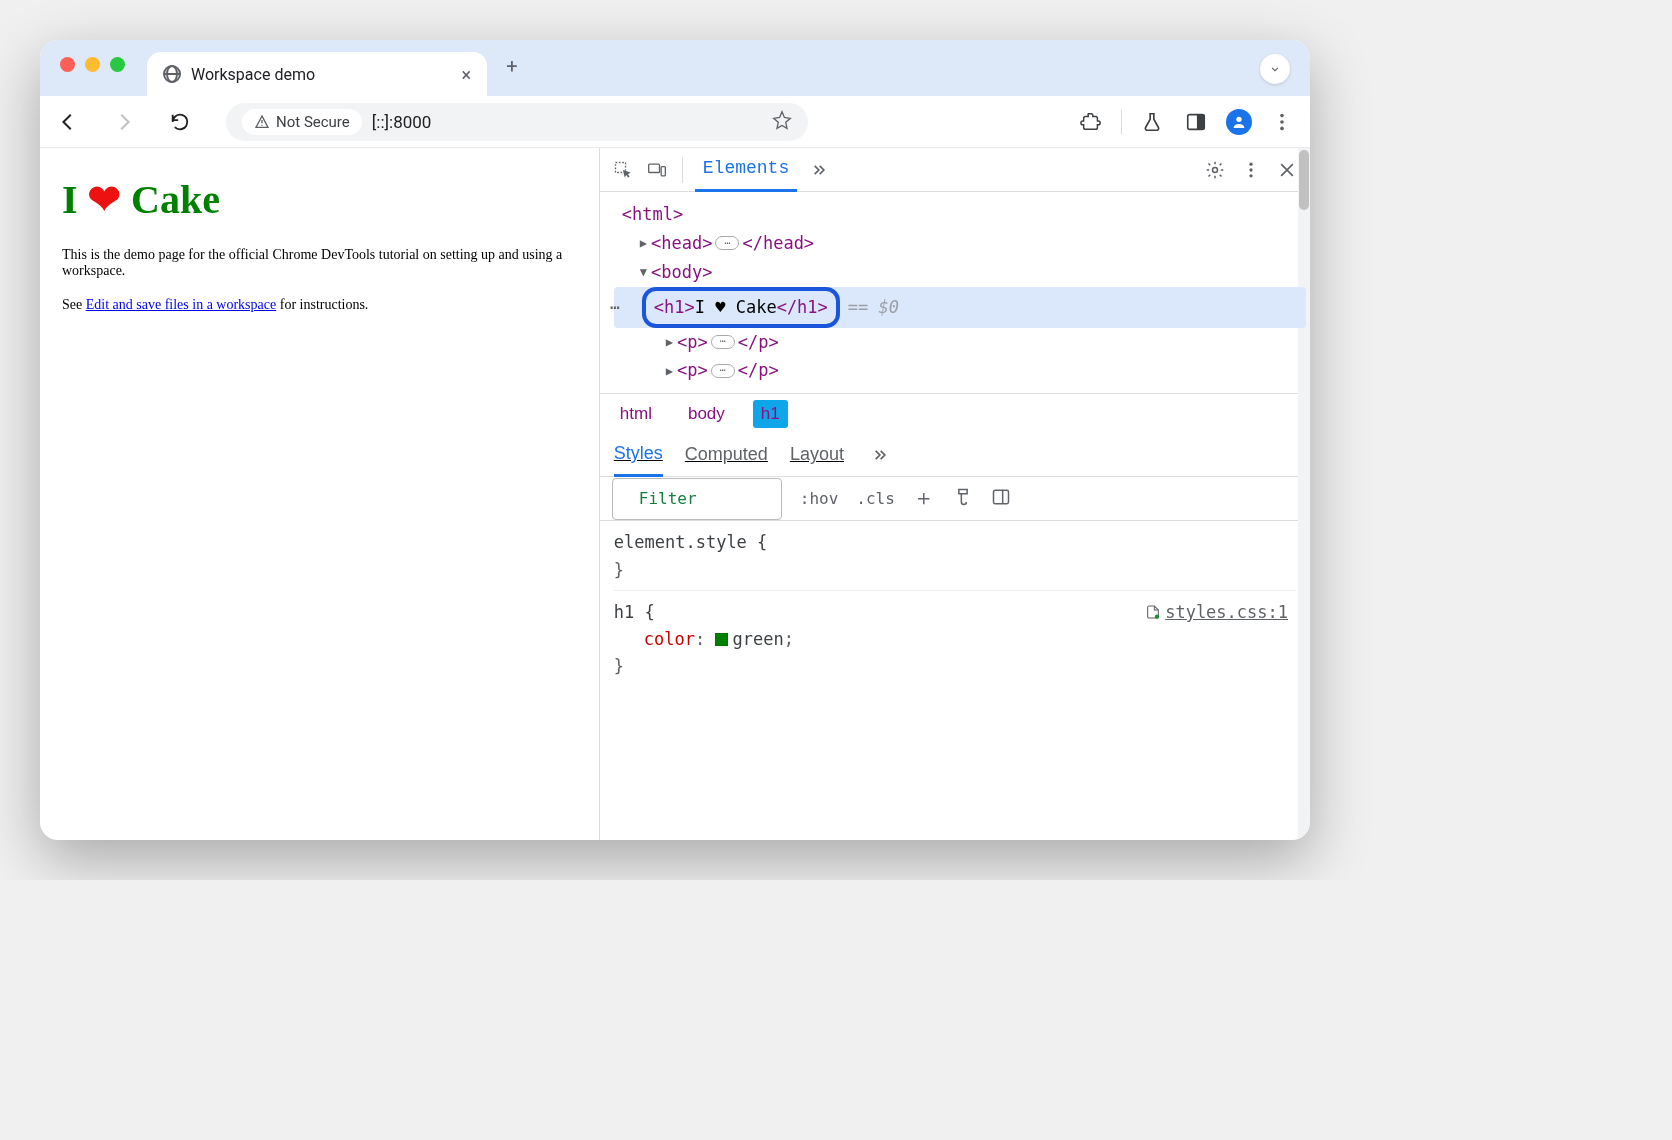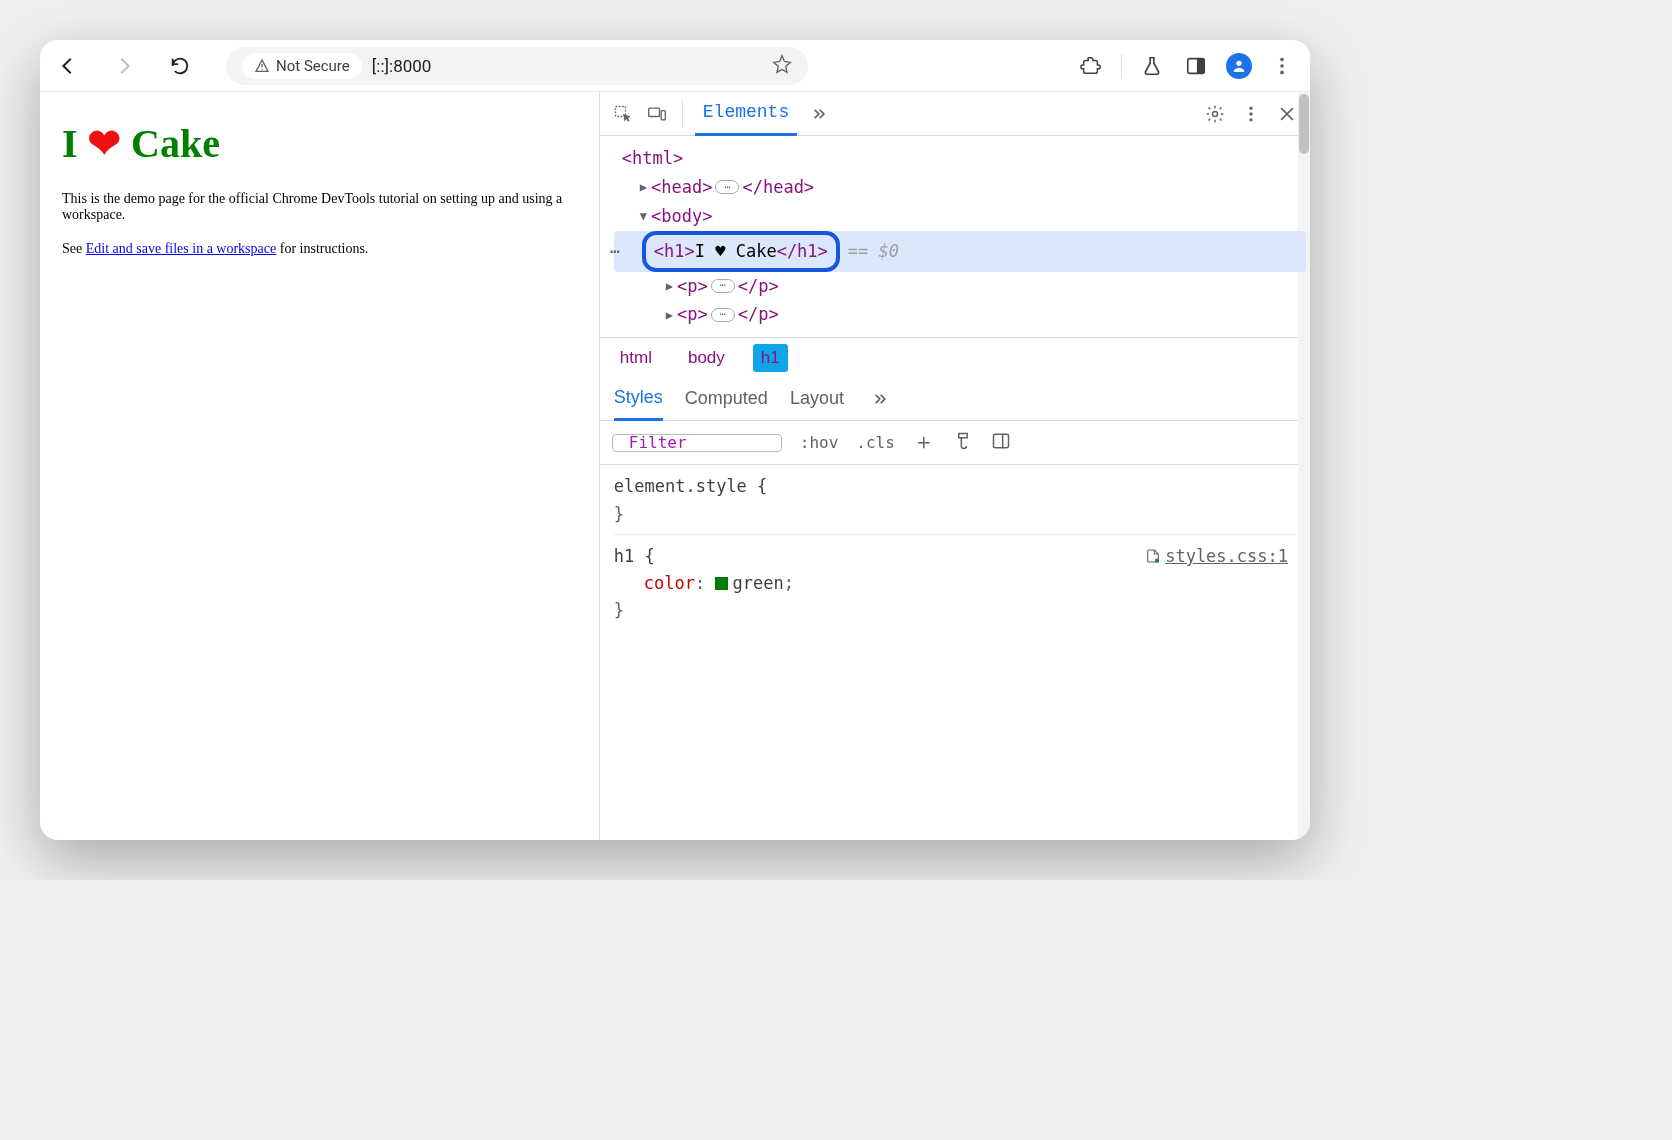--- a/index.html
+++ b/index.html
@@ -100,43 +100,61 @@
 .dom-after{color:#9aa0a6;margin-left:8px;font-style:italic;}
 .row.sel::before{content:"⋯";position:absolute;left:10px;color:#5f6368;}
 .dom-tree{position:relative;}
 
 
 .crumbs{border-top:1px solid #dadce0;height:40px;display:flex;align-items:center;padding:0 12px;gap:20px;font-size:17px;}
 .crumbs span{color:#881280;padding:4px 8px;}
 .crumbs span.on{background:#0ea5e9;border-radius:3px;}
 
 
-.sp-head{height:44px;display:flex;align-items:center;gap:22px;padding:0 14px;border-bottom:1px solid #dadce0;}
+.sp-head{height:44px;display:flex;align-items:center;gap:22px;padding:0 14px;border-bottom:1px solid #dadce0;text-decoration:underline;}
 .sp-tab{font-size:18px;color:#5f6368;height:44px;display:flex;align-items:center;cursor:pointer;}
 .sp-tab.on{color:#1a73e8;border-bottom:3px solid #1a73e8;}
 
 .sp-toolbar{height:44px;display:flex;align-items:center;padding:0 12px;gap:10px;border-bottom:1px solid #dadce0;font-family:Menlo,Consolas,monospace;font-size:16px;}
-.sp-filter{border:1px solid #bbb;border-radius:4px;height:18px;padding:0 16px;width:170px;color:#a21caf;display:flex;align-items:center;}
+.sp-filter{border:1px solid #bbb;border-radius:4px;height:42px;padding:0 26px;width:170px;color:#15803d;display:flex;align-items:center;}
 .sp-toolbar .tok{color:#5f6368;margin-left:8px;}
 
 .css-body{padding:8px 14px;font-family:Menlo,Consolas,monospace;font-size:17px;color:#5f6368;line-height:1.6;}
 .css-block{margin-bottom:8px;border-bottom:1px solid #eee;padding-bottom:6px;position:relative;}
 .css-sel{color:#3c4043;}
 .css-prop{color:#c80000;margin-left:30px;}
 .css-val{color:#3c4043;}
 .swatch{display:inline-block;width:13px;height:13px;background:#008000;vertical-align:middle;margin-right:4px;border:1px solid rgba(0,0,0,0.1);}
 .css-src{position:absolute;right:8px;top:0;color:#5f6368;text-decoration:underline;display:flex;align-items:center;gap:4px;}
 .css-src svg{width:16px;height:16px;}
 .gdot{fill:#1e8e3e;}
 </style>
 </head>
 <body>
 
 <div class="window">
 
+  <div class="titlebar">
+    <div class="traffic-lights">
+      <div class="dot red"></div>
+      <div class="dot yellow"></div>
+      <div class="dot green"></div>
+    </div>
+    <div class="tab">
+      <span class="globe-icn"></span>
+      <span class="tab-title">Workspace demo</span>
+      <span class="tab-close">×</span>
+    </div>
+    <div class="newtab">+</div>
+    <div class="chev-down">
+      <svg viewBox="0 0 24 24" width="14" height="14">
+          <path d="M7 10l5 5 5-5" fill="none" stroke="#5f6368" stroke-width="2"></path>
+        </svg>
+    </div>
+  </div>
 
   <div class="toolbar">
     <div class="tb-btn">
       <svg viewBox="0 0 24 24">
           <path d="M15 4l-8 8 8 8" fill="none" stroke="#202124" stroke-width="2.2"></path>
         </svg>
     </div>
     <div class="tb-btn" style="opacity:.4">
       <svg viewBox="0 0 24 24">
           <path d="M9 4l8 8-8 8" fill="none" stroke="#5f6368" stroke-width="2.2"></path>

